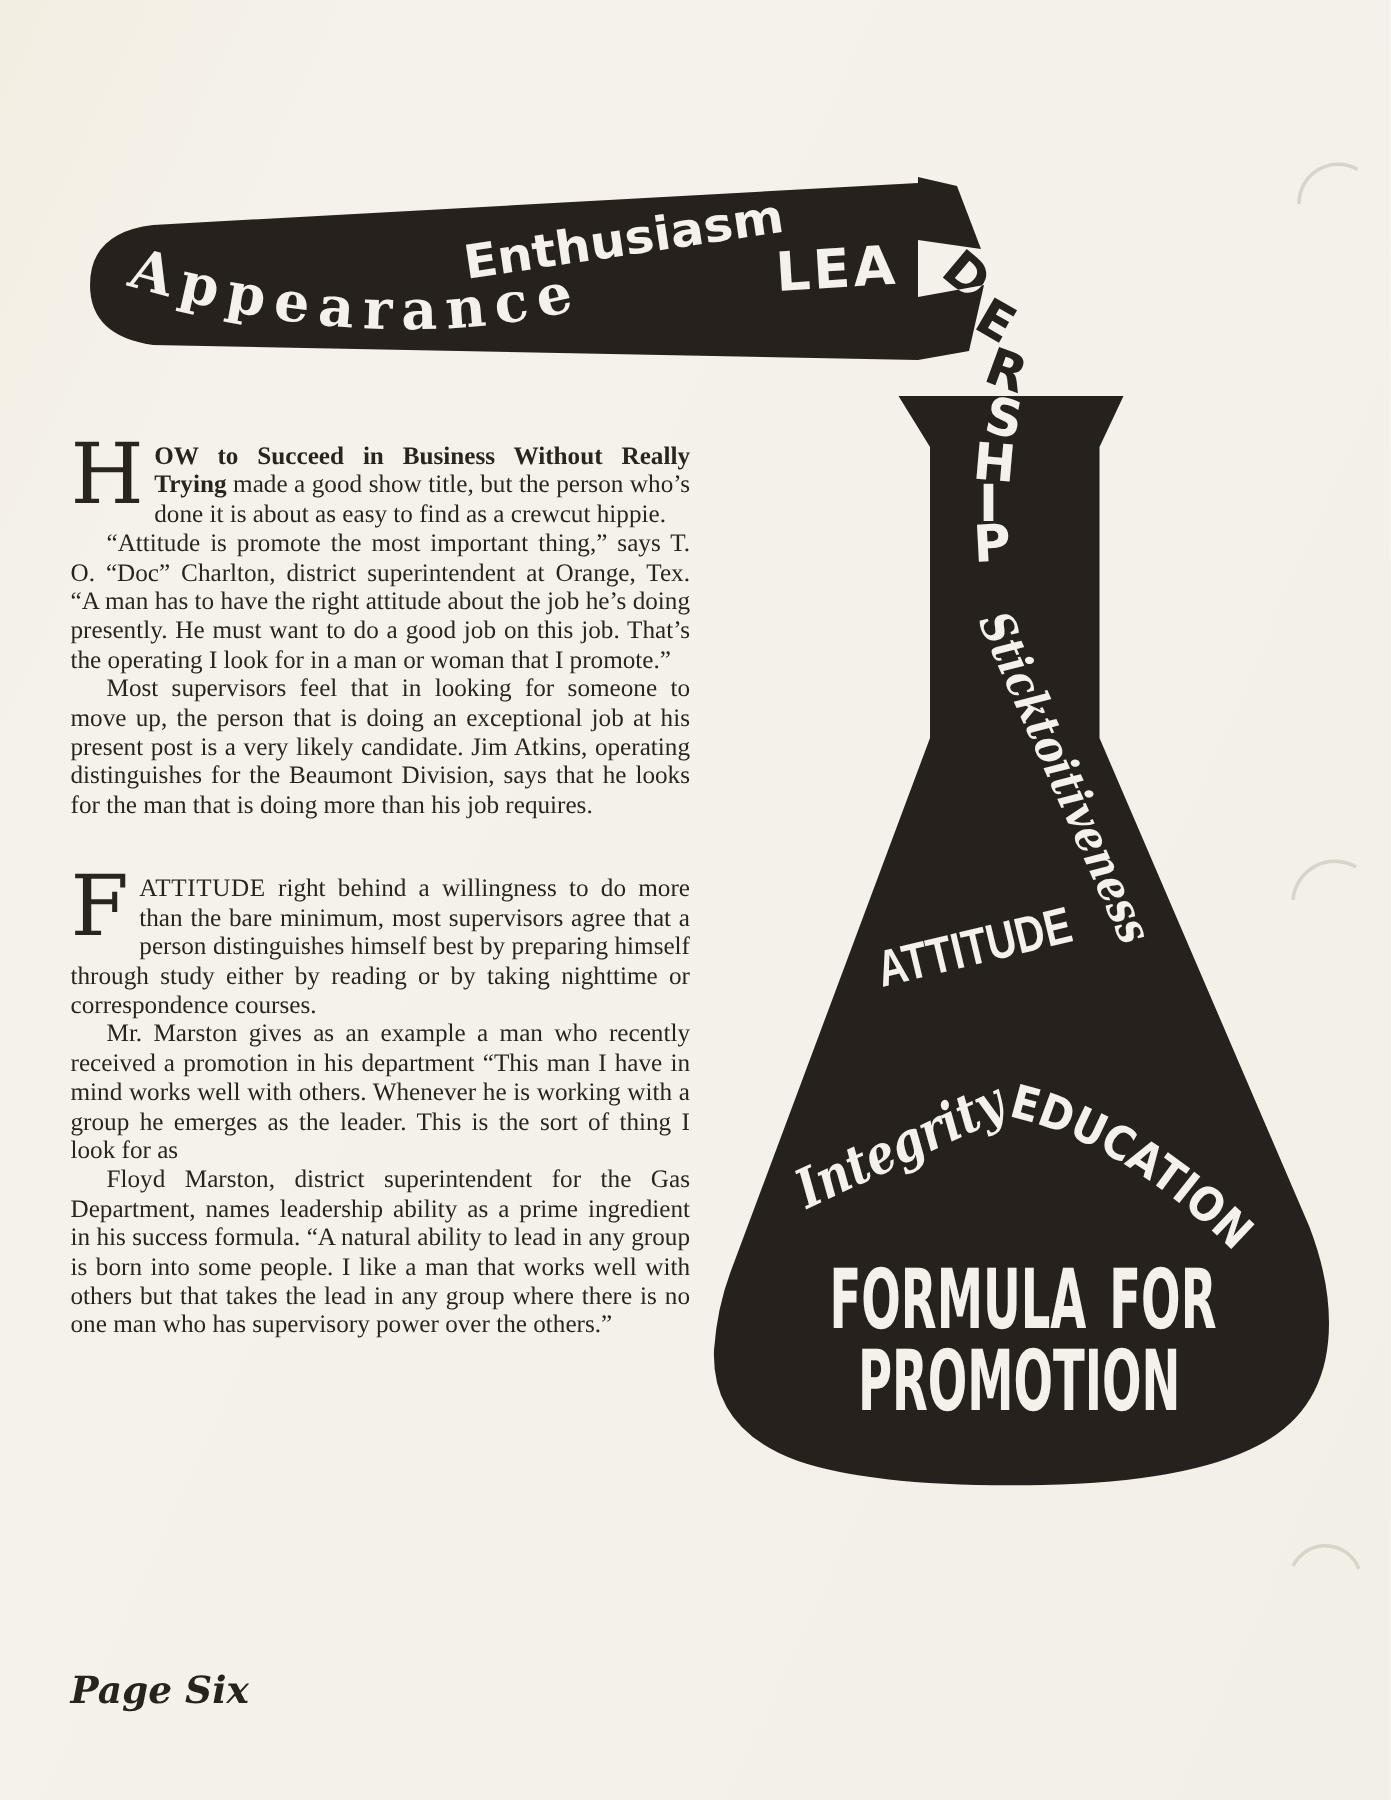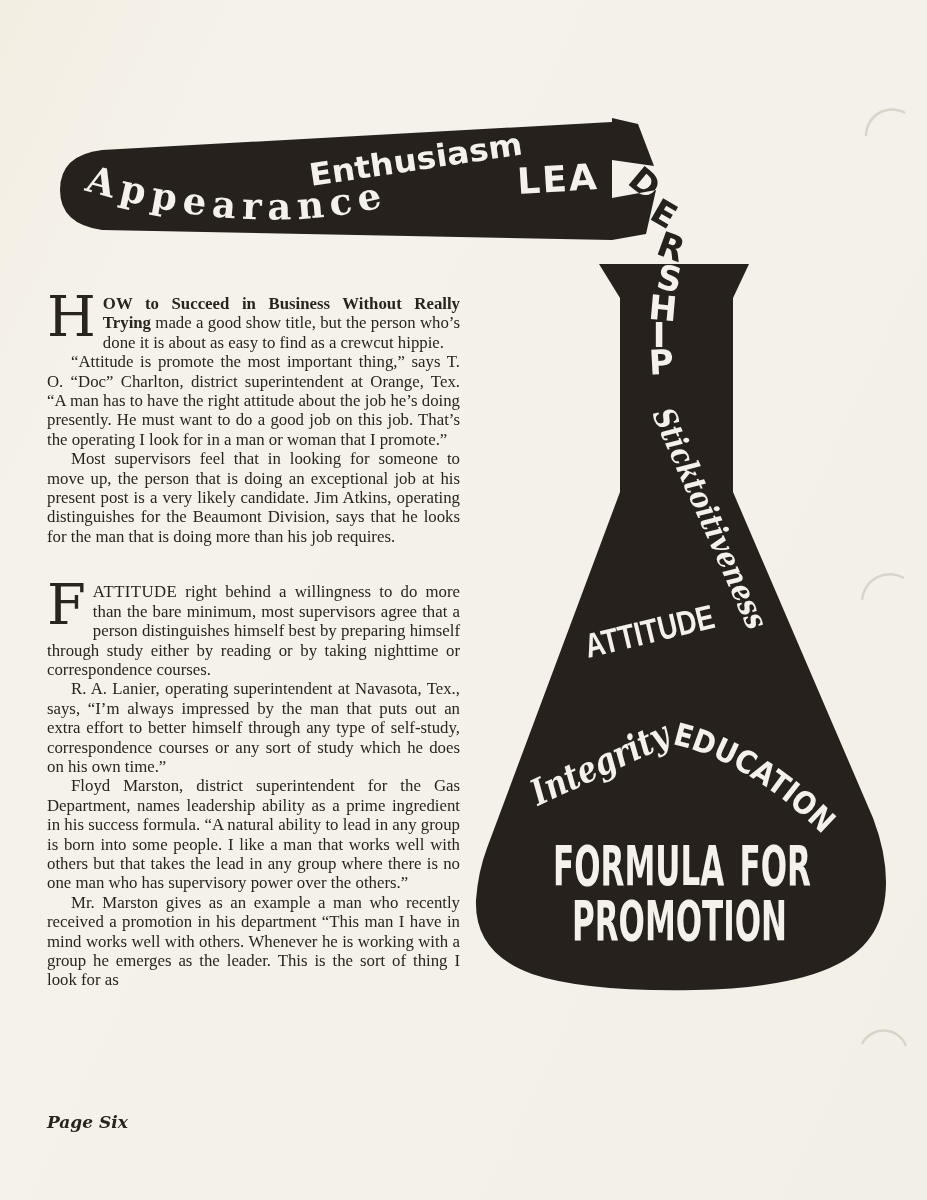--- a/index.html
+++ b/index.html
@@ -28,21 +28,21 @@
     padding:2px 7px 0 0;
     color:#2a241e;
   }
   .bold-lead{font-weight:bold;}
   .caps-lead{letter-spacing:0.4px;}
   b{font-weight:normal;}
   .page-footer{
     position:absolute;left:47px;top:1112px;
     font-family:"DejaVu Serif", serif;
     font-style:italic;font-weight:bold;
-    font-size:17px;color:#29231d;
+    font-size:25px;color:#29231d;
   }
 </style>
 </head>
 <body>
 
 <div class="page">
 
   <svg class="illustration" width="927" height="1200" viewBox="0 0 927 1200">
     <defs>
       <clipPath id="ink">
@@ -112,19 +112,18 @@
   <div class="column">
     <p>
       <span class="dropcap">H</span><span class="bold-lead">OW to Succeed in Business Without Really Trying</span><span> made a good show title, but the person who’s done it is about as easy to find as a crewcut hippie.</span>
     </p>
     <p class="para-indent"><span>“Attitude is promote the most important thing,” says T. O. “Doc” Charlton, district superintendent at Orange, Tex. “A man has to have the right attitude about the job he’s doing presently. He must want to do a </span><b>good job</b><span> on </span><b>this job.</b><span> That’s the operating I look for in a man or woman that I promote.”</span></p>
     <p class="para-indent">Most supervisors feel that in looking for someone to move up, the person that is doing an exceptional job at his present post is a very likely candidate. Jim Atkins, operating distinguishes for the Beaumont Division, says that he looks for the man that is doing more than his job requires.</p>
 
     <p class="section-gap">
       <span class="dropcap">F</span><span class="caps-lead">ATTITUDE</span><span> right behind a willingness to do more than the bare minimum, most supervisors agree that a person distinguishes himself best by preparing himself through study either by reading or by taking nighttime or correspondence courses.</span>
     </p>
-    <p class="para-indent">R. A. Lanier, operating superintendent at Navasota, Tex., says, “I’m always impressed by the man that puts out an extra effort to better himself through any type of self-study, correspondence courses or any sort of study which he does on his own time.”</p>
+    <p class="para-indent">Mr. Marston gives as an example a man who recently received a promotion in his department “This man I have in mind works well with others. Whenever he is working with a group he emerges as the leader. This is the sort of thing I look for as</p>
     <p class="para-indent">Floyd Marston, district superintendent for the Gas Department, names leadership ability as a prime ingredient in his success formula. “A natural ability to lead in any group is born into some people. I like a man that works well with others but that takes the lead in any group where there is no one man who has supervisory power over the others.”</p>
-    <p class="para-indent">Mr. Marston gives as an example a man who recently received a promotion in his department “This man I have in mind works well with others. Whenever he is working with a group he emerges as the leader. This is the sort of thing I look for as</p>
   </div>
 
   <div class="page-footer">Page Six</div>
 </div>
 
 </body></html>

